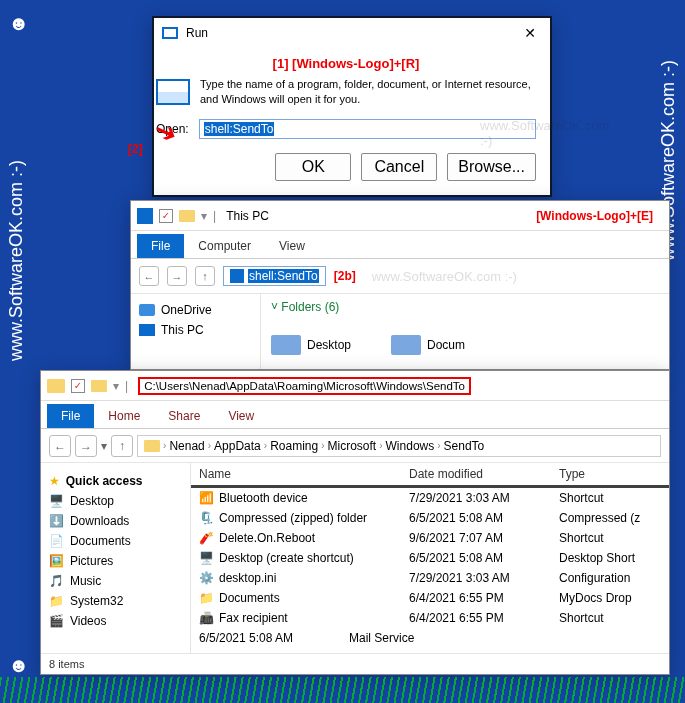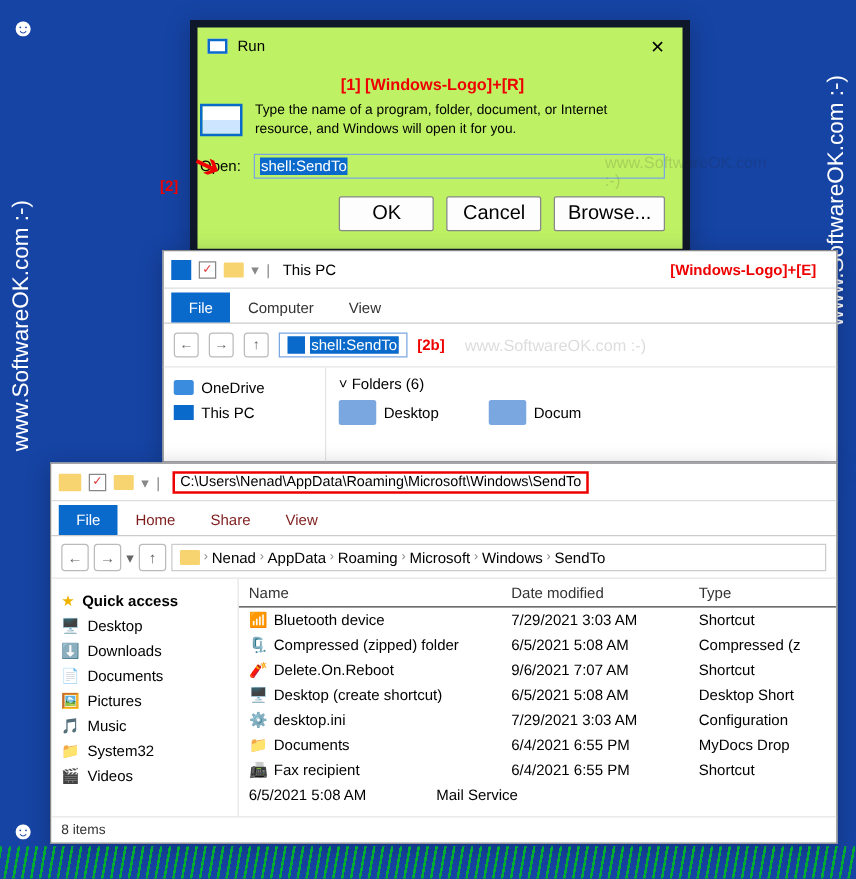--- a/index.html
+++ b/index.html
@@ -2,21 +2,21 @@
 <html><head>
   <meta charset="utf-8">
   <style>
     * { margin:0; padding:0; box-sizing:border-box; font-family: "Segoe UI", Tahoma, sans-serif; }
     body { width:685px; height:703px; background:#1644a4; position:relative; overflow:hidden; font-size:12px; }
     .vtext { position:absolute; color:#fff; font-size:18px; font-weight:300; writing-mode:vertical-rl; transform:rotate(180deg); }
     .vtext.left { left:6px; top:160px; }
     .vtext.right { right:6px; top:60px; }
     .face { position:absolute; color:#fff; font-size:20px; left:8px; }
 
-    .window { position:absolute; background:#bef264; border:6px solid #0f172a; box-shadow:0 4px 18px rgba(0,0,0,.25); }
+    .window { position:absolute; background:#ffffff; border:2px solid #0f172a; box-shadow:0 4px 18px rgba(0,0,0,.25); }
 
     
     .run { left:152px; top:16px; width:400px; }
     .run .titlebar { height:30px; display:flex; align-items:center; padding:0 8px; font-size:12px; }
     .run .titlebar .ricon { width:16px; height:12px; border:2px solid #0a6acb; display:inline-block; margin-right:8px; background:#fff;}
     .run .closebtn { margin-left:auto; font-size:14px; padding:0 6px; cursor:default;}
     .run .body { padding:8px 14px 14px 2px; }
     .run .callout1 { color:#e00; font-weight:bold; font-size:13px; text-align:center; margin-bottom:6px;}
     .run .desc-row { display:flex; gap:10px; }
     .run .bigicon { width:34px; height:26px; border:2px solid #0a6acb; flex-shrink:0; margin-top:2px; background:linear-gradient(#fff 50%,#cde5ff 50%);}
@@ -46,21 +46,21 @@
     .ex1 .addr .nav { width:20px; height:20px; border:1px solid #bbb; border-radius:3px; text-align:center; line-height:18px; color:#666; font-size:11px;}
     .ex1 .addr .addrbox { border:1px solid #7aa7e0; padding:2px 6px; display:flex; align-items:center; gap:4px; font-size:12px;}
     .ex1 .addr .addrbox .sq2 { width:14px; height:14px; background:#0a6acb;}
     .ex1 .addr .addrbox .sel { background:#0a6acb; color:#fff; padding:0 1px;}
     .ex1 .addr .c2b { color:#e00; font-weight:bold; font-size:12px;}
     .ex1 .content { display:flex; height:76px; border-top:1px solid #e5e5e5;}
     .ex1 .side { width:130px; border-right:1px solid #e5e5e5; padding:6px 6px; font-size:12px;}
     .ex1 .side .item { display:flex; align-items:center; gap:6px; padding:3px 2px;}
     .ex1 .side .ic { width:16px; height:12px; }
     .ex1 .main { flex:1; padding:6px 10px; font-size:12px;}
-    .ex1 .main .hdr { color:#000000; margin-bottom:4px;}
+    .ex1 .main .hdr { color:#15803d; margin-bottom:19px;}
     .ex1 .main .row { display:flex; align-items:center; gap:6px; padding:2px 0;}
     .ex1 .main .fic { width:30px; height:20px; background:#7aa7e0; border-radius:2px;}
 
     
     .ex2 { left:40px; top:370px; width:630px; background:#fff; border:1px solid #888;}
     .ex2 .toprow { height:30px; display:flex; align-items:center; gap:6px; padding:0 6px; border-bottom:1px solid #ddd; font-size:12px;}
     .ex2 .toprow .fd { width:18px; height:14px; background:#f8d470; border-radius:1px;}
     .ex2 .toprow .ck { width:14px; height:14px; border:1px solid #888; color:#d33; font-size:10px; text-align:center; line-height:12px;}
     .ex2 .toprow .path { border:2px solid #e00; padding:1px 4px; font-size:11.5px; margin-left:4px;}
     .ex2 .ribbon { height:28px; display:flex; align-items:flex-end; padding-left:6px; border-bottom:1px solid #ccc;}
@@ -69,21 +69,21 @@
     .ex2 .addr { height:34px; display:flex; align-items:center; gap:4px; padding:0 8px; border-bottom:1px solid #e5e5e5;}
     .ex2 .addr .nav { width:22px; height:22px; border:1px solid #bbb; border-radius:3px; text-align:center; line-height:20px; color:#666; font-size:12px;}
     .ex2 .addr .crumbs { flex:1; border:1px solid #ccc; padding:3px 6px; display:flex; align-items:center; gap:3px; font-size:12px; overflow:hidden;}
     .ex2 .addr .crumbs .fd { width:16px; height:12px; background:#f8d470; border-radius:1px;}
     .ex2 .addr .crumbs .gt { color:#888; font-size:10px;}
     .ex2 .content { display:flex; height:190px;}
     .ex2 .side { width:150px; border-right:1px solid #e5e5e5; padding:8px 6px; font-size:12px;}
     .ex2 .side .item { display:flex; align-items:center; gap:6px; padding:3px 2px;}
     .ex2 .side .star { color:#f0b400;}
     .ex2 .main { flex:1; overflow:hidden;}
-    .ex2 .cols { display:flex; font-size:12px; color:#333; border-bottom:1px solid #404040;}
+    .ex2 .cols { display:flex; font-size:12px; color:#333; border-bottom:3px solid #404040;}
     .ex2 .cols div { padding:4px 8px;}
     .ex2 .c-name { width:210px;}
     .ex2 .c-date { width:150px;}
     .ex2 .c-type { flex:1;}
     .ex2 .files { font-size:12px;}
     .ex2 .files .row { display:flex; align-items:center;}
     .ex2 .files .row div { padding:3px 8px;}
     .ex2 .files .ic { width:16px; display:inline-block; text-align:center; margin-right:4px;}
     .ex2 .status { border-top:1px solid #e5e5e5; padding:4px 8px; font-size:11px; color:#333;}
 

